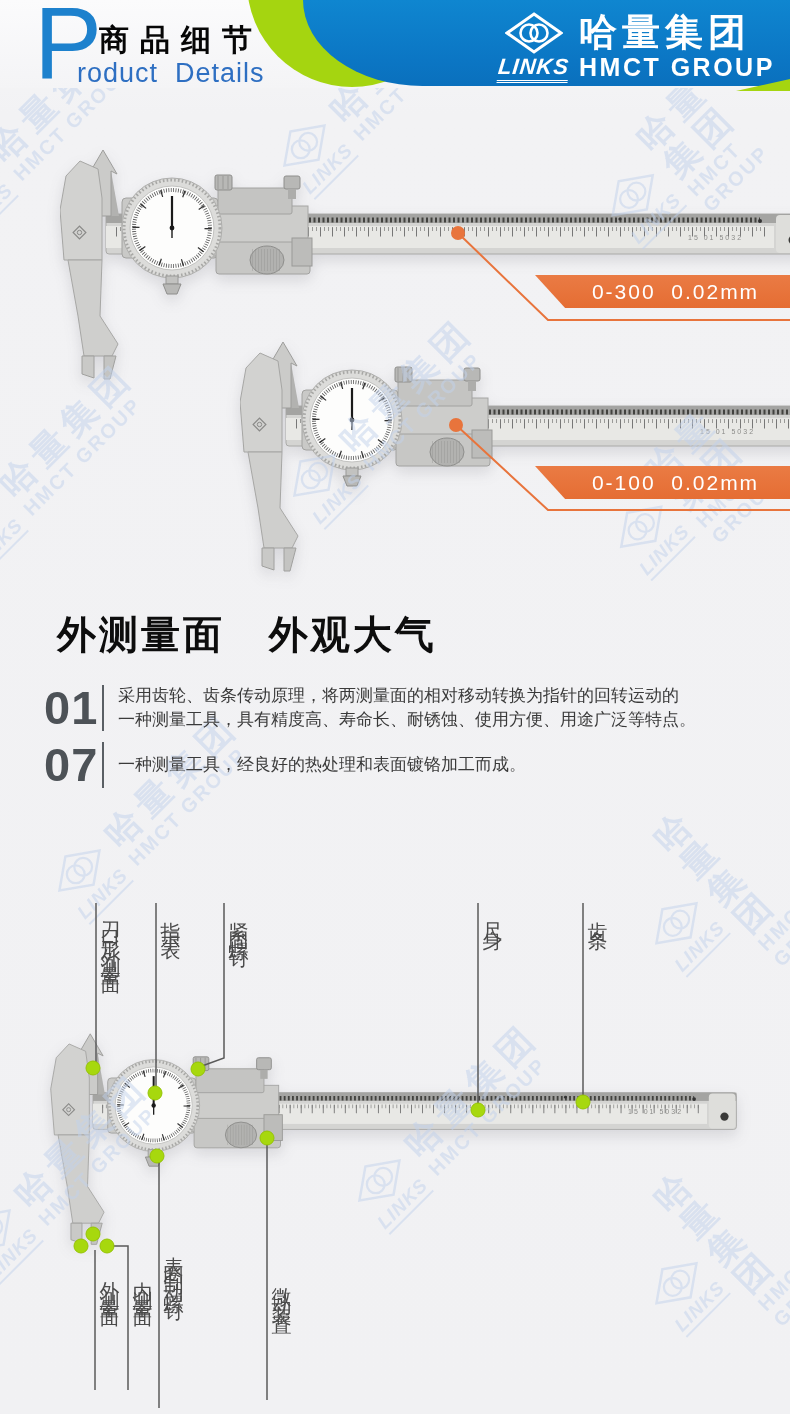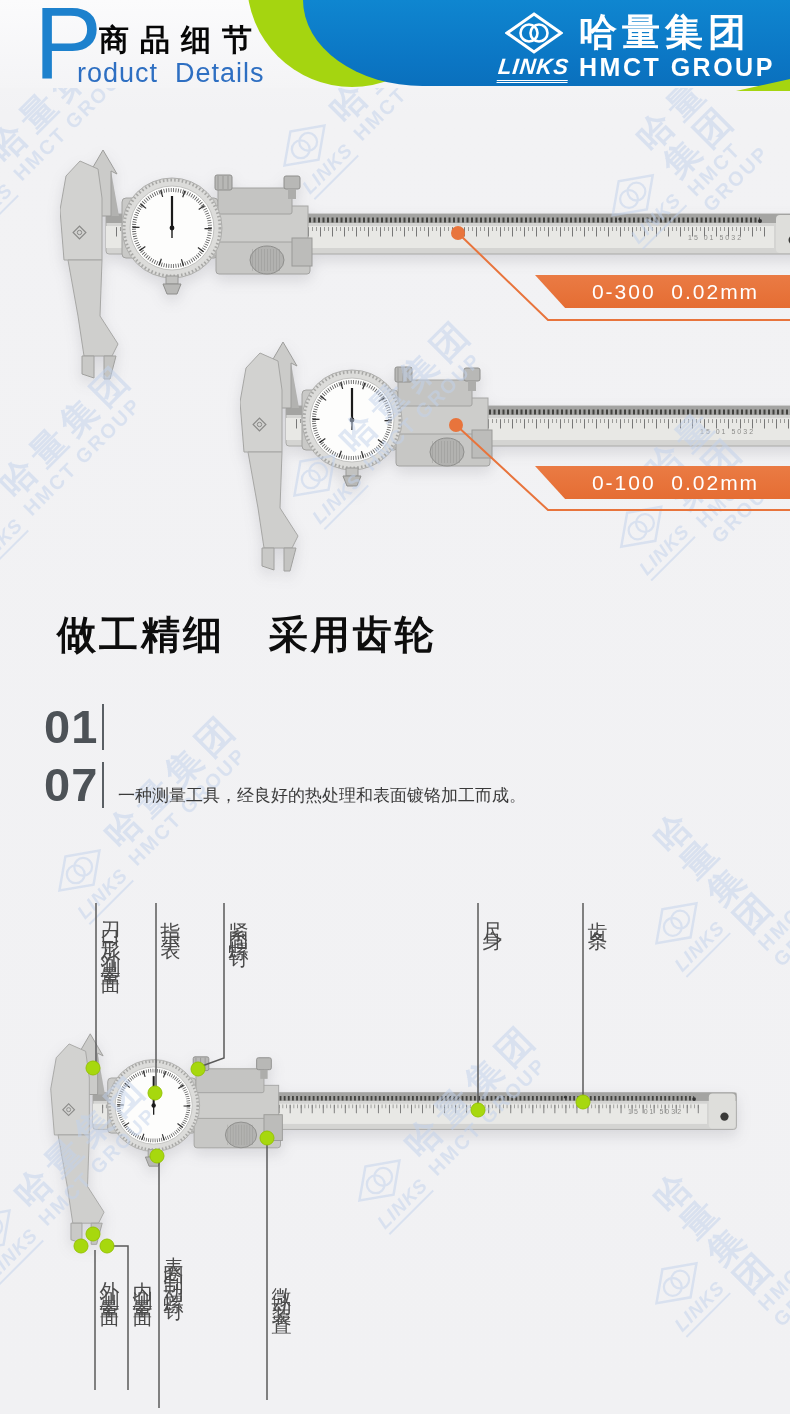--- a/index.html
+++ b/index.html
@@ -43,21 +43,21 @@
 
   
   .overlay{position:absolute;left:0;top:0;z-index:8;pointer-events:none;}
   .callout{position:absolute;height:33px;z-index:9;display:flex;align-items:center;justify-content:center;
            background:linear-gradient(180deg,#ea7b44,#e56d33);
            clip-path:polygon(0 0,100% 0,100% 100%,11.8% 100%);}
   .callout span{color:#fff;font-size:21px;letter-spacing:2px;padding-left:26px;text-align:right;}
 
   
   .sec-title{left:57px;top:608px;font-size:39px;font-weight:600;color:#0d0d0d;letter-spacing:3px;word-spacing:8px;z-index:5;}
-  .feat{position:absolute;left:44px;display:flex;align-items:flex-end;z-index:5;margin-top:20px;}
+  .feat{position:absolute;left:44px;display:flex;align-items:center;z-index:5;}
   .feat-num{width:54px;font-size:47px;line-height:47px;font-weight:700;color:#4d5257;letter-spacing:1px;}
   .feat-div{width:2px;height:46px;background:#5a5f64;margin:2px 14px 0 4px;}
   .feat-text{width:648px;font-size:17px;line-height:24px;color:#3a3a3a;padding-top:2px;}
 
   
   .vlabel{position:absolute;writing-mode:vertical-rl;text-orientation:upright;
           font-size:20px;color:#4a4a4a;letter-spacing:9px;z-index:8;line-height:22px;}
 </style>
 </head>
 <body>
@@ -344,24 +344,28 @@
     </g>
   </svg>
 
   <div class="callout" style="left:535px;top:275px;width:255px">
     <span class="pre">0-300  0.02mm</span>
   </div>
   <div class="callout" style="left:535px;top:466px;width:255px">
     <span class="pre">0-100  0.02mm</span>
   </div>
 
-  <div class="abs sec-title pre">做工精细  采用齿轮</div>
+  <div class="abs sec-title pre">外测量面  外观大气</div>
   <div class="feat" style="top:682px">
     <div class="feat-num">01</div>
     <div class="feat-div"></div>
+    <div class="feat-text">
+      <div>采用齿轮、齿条传动原理，将两测量面的相对移动转换为指针的回转运动的</div>
+      <div>一种测量工具，具有精度高、寿命长、耐锈蚀、使用方便、用途广泛等特点。</div>
+    </div>
   </div>
   <div class="feat" style="top:740px">
     <div class="feat-num">07</div>
     <div class="feat-div"></div>
     <div class="feat-text">
       <div>一种测量工具，经良好的热处理和表面镀铬加工而成。</div>
     </div>
   </div>
 
   <div class="vlabel" style="left:100px;top:906px">刀口形外测量面</div>

